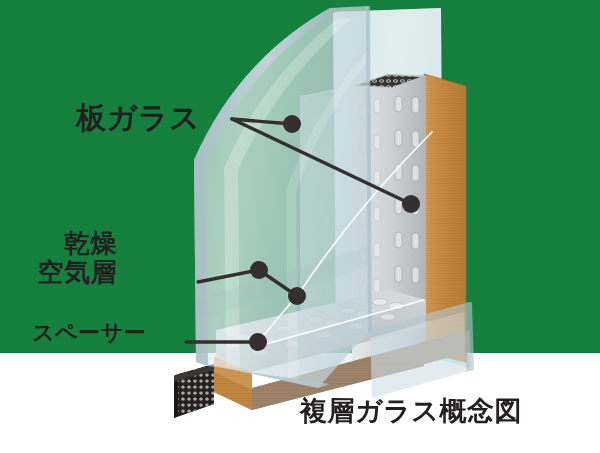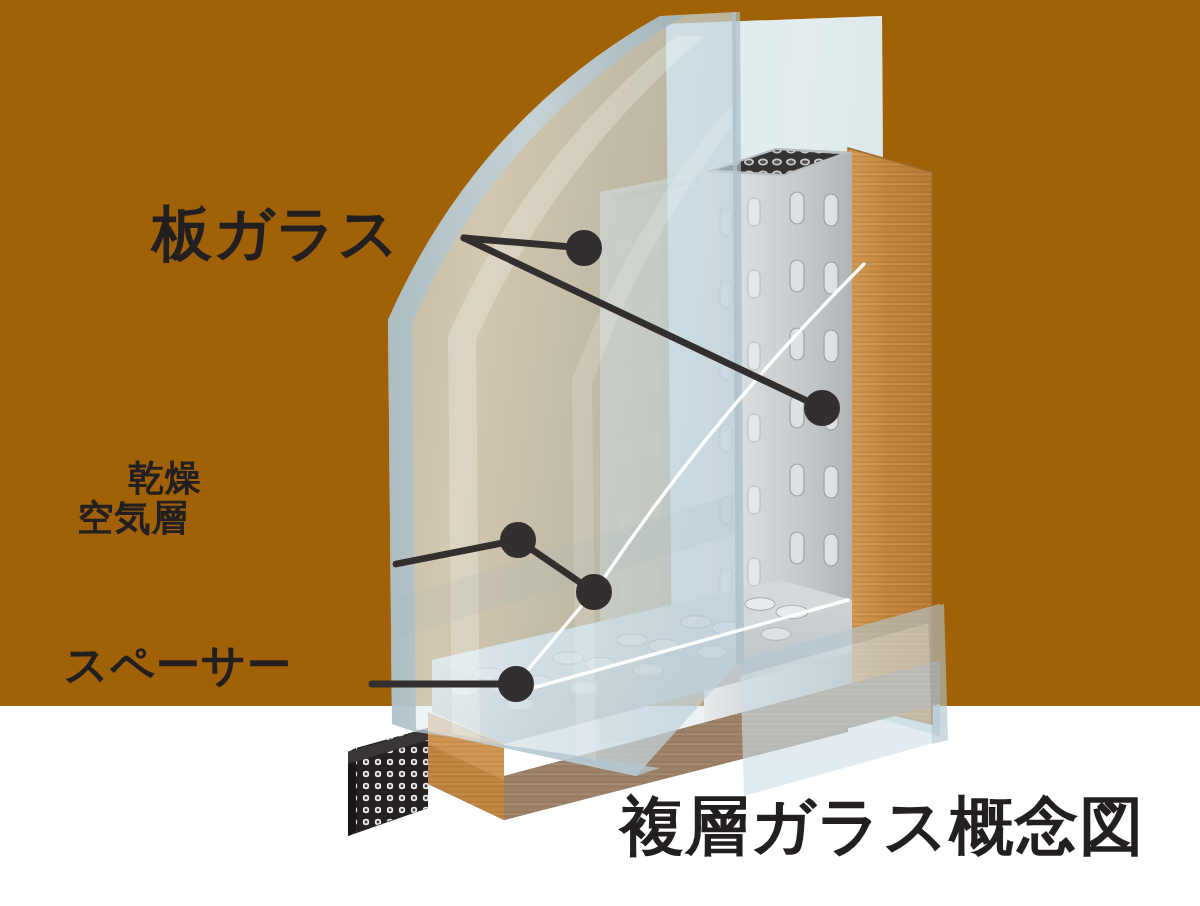--- a/index.html
+++ b/index.html
@@ -1,33 +1,33 @@
 <!DOCTYPE html>
 <html><head>
 <meta charset="utf-8">
 <style>
   html,body{margin:0;padding:0;background:#ffffff;}
   body{width:600px;height:453px;overflow:hidden;
        font-family:"Liberation Sans","DejaVu Sans",sans-serif;}
-  #stage{position:relative;width:600px;height:353px;background:#a16207;}
+  #stage{position:relative;width:600px;height:353px;background:#15803d;}
   #art{position:absolute;left:0;top:0;width:600px;height:453px;}
 
   .label{
     position:absolute;
     color:#231f20;
     font-weight:700;
     letter-spacing:0.5px;
     white-space:pre;
     line-height:1.12;
   }
   #lbl-ita{left:76px;  top:101px; font-size:30px;}
-  #lbl-air{left:64px;  top:229px; font-size:18px; text-align:center;}
+  #lbl-air{left:64px;  top:229px; font-size:26px; text-align:right;}
   #lbl-air .l2{display:block;margin-left:-32px;}
   #lbl-spc{left:32px;  top:321px; font-size:22px;}
-  #title  {left:310px; top:396px; font-size:32px;}
+  #title  {left:300px; top:396px; font-size:27px;}
 </style>
 </head>
 <body>
 
 <div id="stage">
 
   <svg id="art" viewBox="0 0 600 453">
     <defs>
       <linearGradient id="gGlassFront" x1="0" y1="0" x2="1" y2="0.25">
         <stop offset="0" stop-color="#c9dbe2"></stop>

